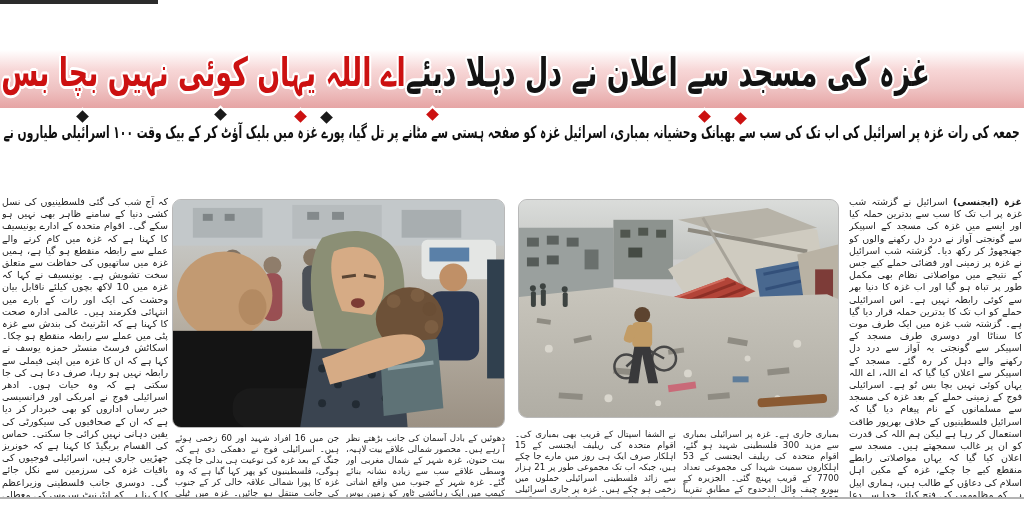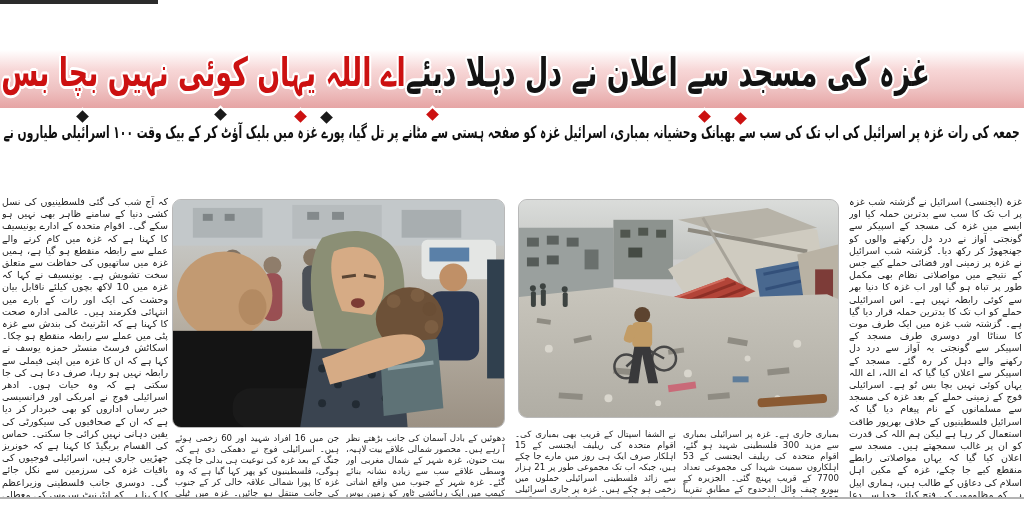--- a/index.html
+++ b/index.html
@@ -43,21 +43,21 @@
     font-size:17px; font-weight:bold; color:#101010;
   }
 
   
   .col {
     position:absolute; overflow:hidden; color:#1c1c1c;
     text-align:justify; text-justify:inter-word;
   }
   .col-side { font-size:9.5px; line-height:12.2px; }
   .col-bottom { font-size:8.6px; line-height:11px; }
-  .dateline { font-weight:normal; }
+  .dateline { font-weight:bold; }
 
   
   .photo {
     position:absolute; border:1px solid #b9b9b9; border-radius:9px;
     overflow:hidden; background:#cfcfcf;
   }
   .photo svg { display:block; width:100%; height:100%; }
 
   .bottom-rule { position:absolute; left:0; top:497px; width:1024px; height:2px; background:#b3b3b3; }
 </style>

